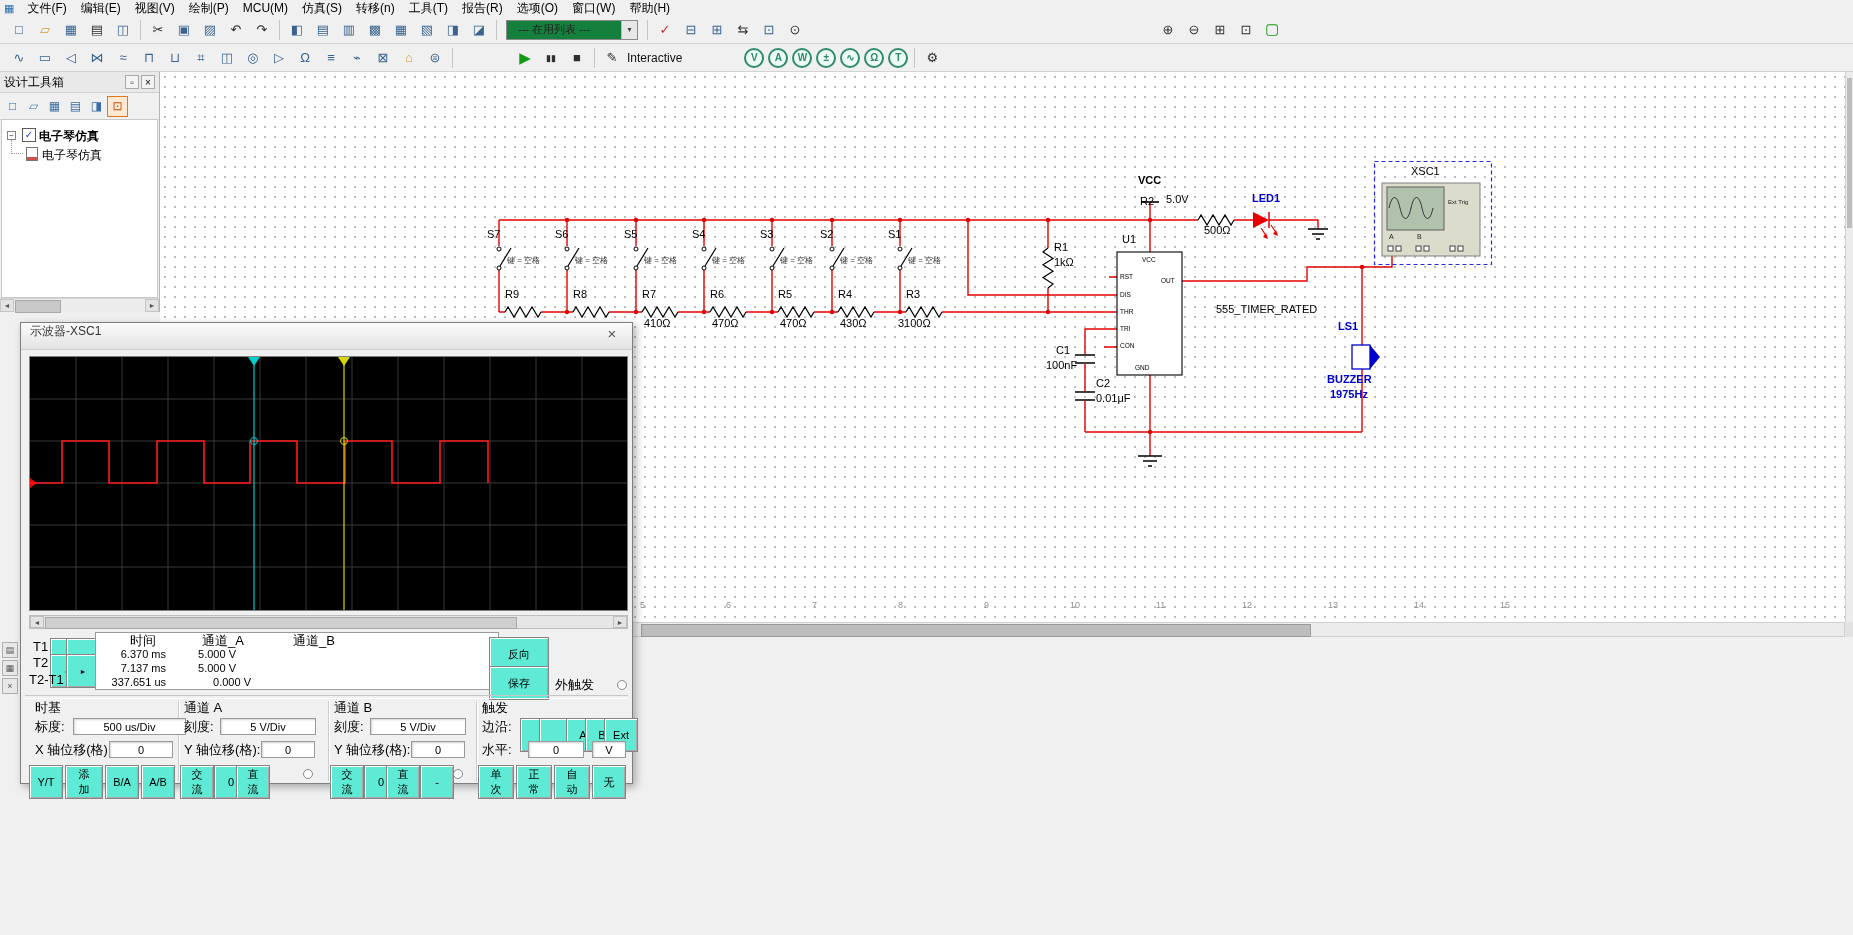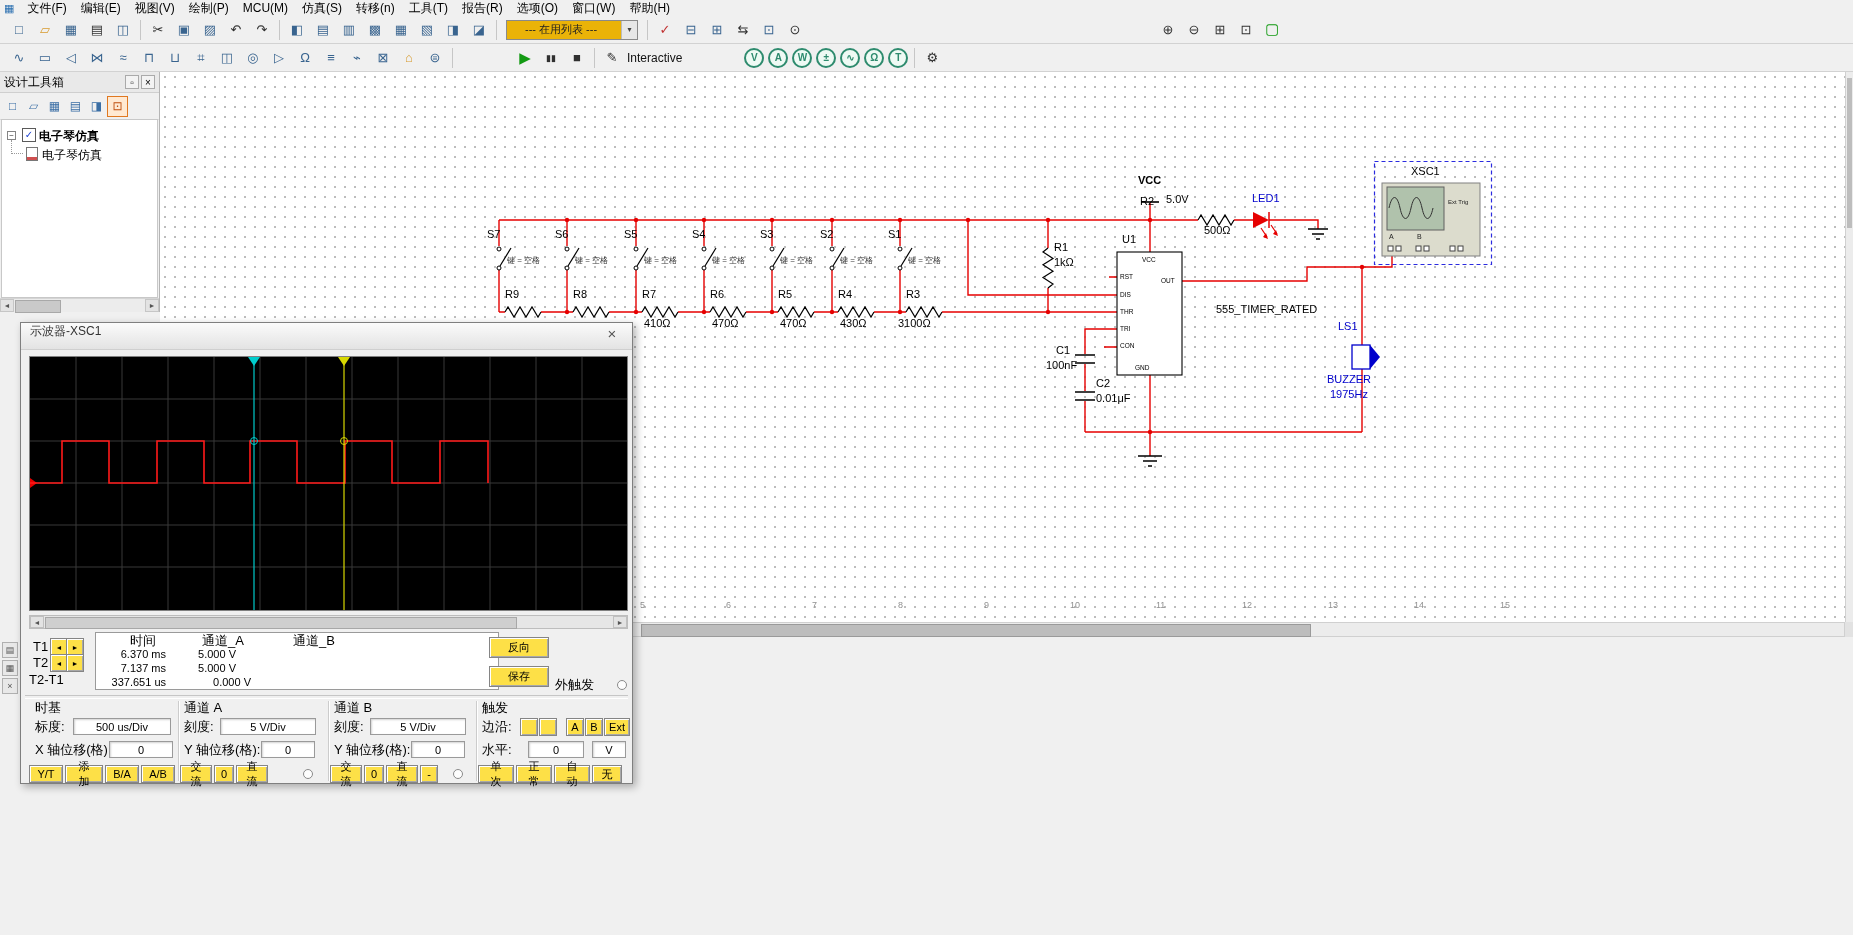--- a/index.html
+++ b/index.html
@@ -14,39 +14,39 @@
            border-bottom:1px solid #d2d2d2;display:flex;align-items:center;
            padding-left:6px;box-sizing:border-box}
   .tb1{top:16px}.tb2{top:44px}
   .ticon{width:24px;height:22px;display:flex;align-items:center;justify-content:center;
          font-size:13px;color:#39648f;background:transparent;border:1px solid transparent;
          margin:0 1px;padding:0;box-sizing:border-box;font-family:inherit;cursor:default}
   .c-yellow{color:#d79b2f}.c-green{color:#139a13;font-size:15px}.c-dark{color:#303030}
   .c-red{color:#c03030}
   .sep{width:1px;height:20px;background:#c6c6c6;margin:0 4px;flex:0 0 1px}
   .spacer55{width:55px}.spacer60{width:60px}
-  .dropdown{width:132px;height:20px;background:#eab308;border:1px solid #8a8a8a;display:flex;
-            align-items:center;font-size:11px;padding-left:18px;box-sizing:border-box;margin:0 5px;color:#222}
+  .dropdown{width:132px;height:20px;background:#15803d;border:1px solid #8a8a8a;display:flex;
+            align-items:center;font-size:11px;padding-left:11px;box-sizing:border-box;margin:0 5px;color:#222}
   .dd-arrow{margin-left:auto;width:15px;height:100%;display:flex;align-items:center;justify-content:center;
             background:#e7e7e7;border-left:1px solid #bbb;font-size:8px;color:#444}
   .zoom-cluster{position:absolute;left:1155px;top:2px;display:flex}
   .probe{width:20px;height:20px;border-radius:50%;border:2px solid #2e8b6e;color:#2e8b6e;font-size:10px;
          font-weight:bold;display:flex;align-items:center;justify-content:center;margin:0 2px;
          background:#eefaf4;padding:0;box-sizing:border-box;font-family:inherit}
   .interactive-lbl{font-size:12px;margin-left:2px;color:#111}
   
   .canvas{position:absolute;left:160px;top:72px;width:1685px;height:550px;background:#fff;
           background-image:radial-gradient(#bdbdbd 0.8px,transparent 0.95px);background-size:10px 10px}
   .circuit-svg{position:absolute;left:0;top:0;width:1853px;height:935px;pointer-events:none}
   .wire{stroke:#e60000;stroke-width:1.4;fill:none}
   .sym{stroke:#000;stroke-width:1.2;fill:none}
   .term{fill:#fff;stroke:#000;stroke-width:1}
   .blade{stroke:#000;stroke-width:1.2}
   .clabel{position:absolute;font-size:11px;line-height:12px;white-space:nowrap;color:#000}
-  .clabel.blue{color:#0000cc;font-weight:normal}
+  .clabel.blue{color:#0000cc;font-weight:bold}
   .clabel.bold{font-weight:bold}
   .keylbl{position:absolute;font-size:8px;line-height:9px;color:#333;white-space:nowrap}
   .pinlbl{position:absolute;font-size:6.5px;line-height:7px;color:#000;white-space:nowrap}
   .tinylbl{position:absolute;font-size:6px;line-height:7px;color:#222;white-space:nowrap}
   .ablbl{position:absolute;font-size:7px;line-height:8px;color:#222;white-space:nowrap}
   .ruler-num{position:absolute;top:600px;font-size:9px;color:#909090}
   
   .hscroll{position:absolute;left:160px;top:622px;width:1685px;height:15px;background:#ececec;
            border:1px solid #d0d0d0;box-sizing:border-box}
   .hthumb{position:absolute;left:480px;top:1px;width:668px;height:11px;background:#bdbdbd;border:1px solid #9a9a9a}
@@ -89,23 +89,23 @@
   .scope-close{margin-left:auto;width:22px;height:20px;font-size:15px;color:#555;display:flex;align-items:center;
                justify-content:center;background:transparent;border:none;padding:0;font-family:inherit}
   .scope-screen{position:absolute;left:8px;top:33px;width:597px;height:253px;background:#000;border:1px solid #808080}
   .scope-svg{position:absolute;left:0;top:0}
   .scope-hscroll{position:absolute;left:8px;top:292px;width:599px;height:14px;background:#e6e6e6;
                  border:1px solid #bdbdbd;box-sizing:border-box}
   .shs-btn{position:absolute;top:0;width:14px;height:12px;font-size:7px;display:flex;align-items:center;justify-content:center;
            color:#555;background:#e3e3e3;border:1px solid #c0c0c0;box-sizing:border-box;padding:0;font-family:inherit}
   .shs-thumb{position:absolute;left:15px;top:1px;width:470px;height:10px;background:#cfcfcf;border:1px solid #a8a8a8}
   .slabel{position:absolute;font-size:13px;line-height:13px;white-space:nowrap;color:#000}
-  .btn3d{position:absolute;background:#fde047;border:1px solid #858585;
+  .btn3d{position:absolute;background:#5eead4;border:1px solid #858585;
          box-shadow:inset 1px 1px 0 #fff,inset -1px -1px 0 #a8a8a8;font-size:11px;display:flex;align-items:center;
-         justify-content:center;box-sizing:border-box;padding:8px;font-family:inherit;color:#000}
+         justify-content:center;box-sizing:border-box;padding:16px;font-family:inherit;color:#000}
   .inset{position:absolute;background:#fff;border:1px solid #9a9a9a;box-shadow:inset 1px 1px 2px rgba(0,0,0,.18);
          font-size:11px;display:flex;align-items:center;justify-content:center;box-sizing:border-box}
   .mtable{position:absolute;left:74px;top:309px;width:404px;height:58px;background:#fff;border:1px solid #9a9a9a;box-sizing:border-box}
   .mval{position:absolute;font-size:11px;text-align:right;white-space:nowrap}
   .radio{position:absolute;width:10px;height:10px;border:1px solid #8a8a8a;border-radius:50%;background:#fdfdfd;box-sizing:border-box}
   .hdiv{position:absolute;left:4px;right:4px;top:372px;height:2px;border-top:1px solid #c6c6c6;border-bottom:1px solid #fff}
   .vsep{position:absolute;top:378px;height:80px;width:1px;background:#cccccc;box-shadow:1px 0 0 #fff}
 </style>
 </head>
 <body>
@@ -483,21 +483,21 @@
     <span class="slabel" style="left:534px;top:355px">外触发</span>
     <span class="radio" style="left:596px;top:357px"></span>
 
     <div class="hdiv"></div>
     <div class="vsep" style="left:157px"></div>
     <div class="vsep" style="left:307px"></div>
     <div class="vsep" style="left:455px"></div>
 
     <span class="slabel" style="left:14px;top:378px">时基</span>
     <span class="slabel" style="left:14px;top:397px">标度:</span>
-    <div class="inset" style="left:52px;top:395px;width:98px;height:17px">500 us/Div</div>
+    <div class="inset" style="left:52px;top:395px;width:113px;height:17px">500 us/Div</div>
     <span class="slabel" style="left:14px;top:420px">X 轴位移(格):</span>
     <div class="inset" style="left:88px;top:418px;width:64px;height:17px">0</div>
     <button class="btn3d" style="left:8px;top:442px;width:34px;height:17px">Y/T</button>
     <button class="btn3d" style="left:44px;top:442px;width:38px;height:17px">添加</button>
     <button class="btn3d" style="left:84px;top:442px;width:34px;height:17px">B/A</button>
     <button class="btn3d" style="left:120px;top:442px;width:34px;height:17px">A/B</button>
 
     <span class="slabel" style="left:163px;top:378px">通道 A</span>
     <span class="slabel" style="left:163px;top:397px">刻度:</span>
     <div class="inset" style="left:199px;top:395px;width:96px;height:17px">5 V/Div</div>

